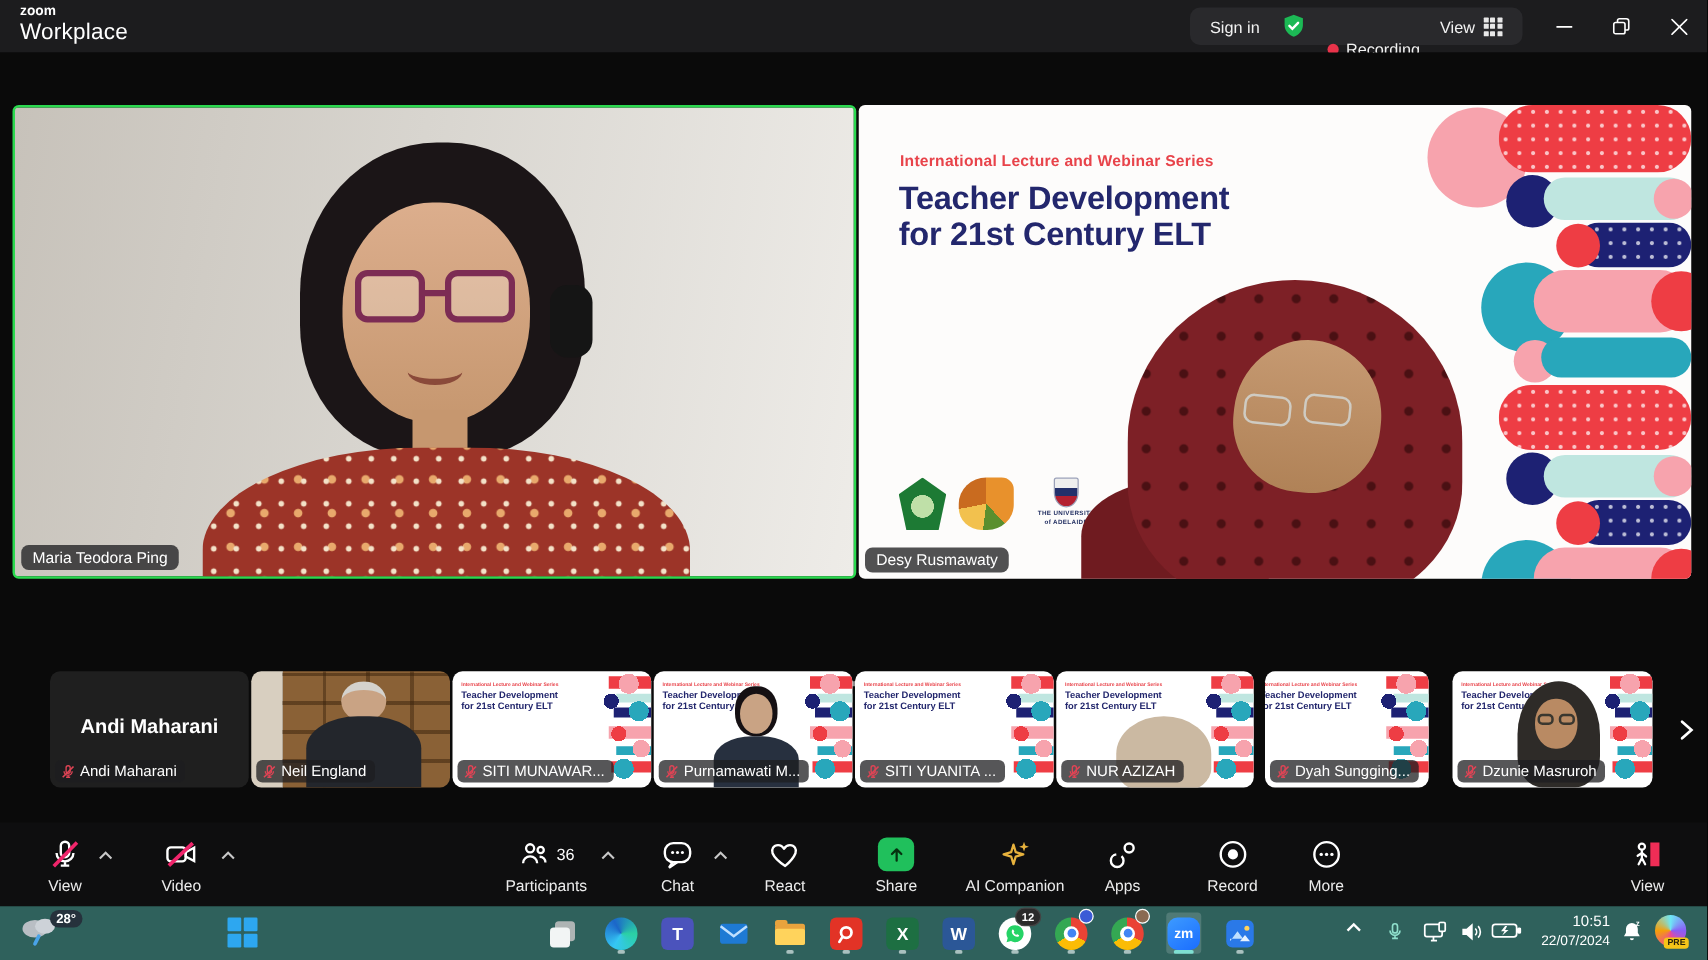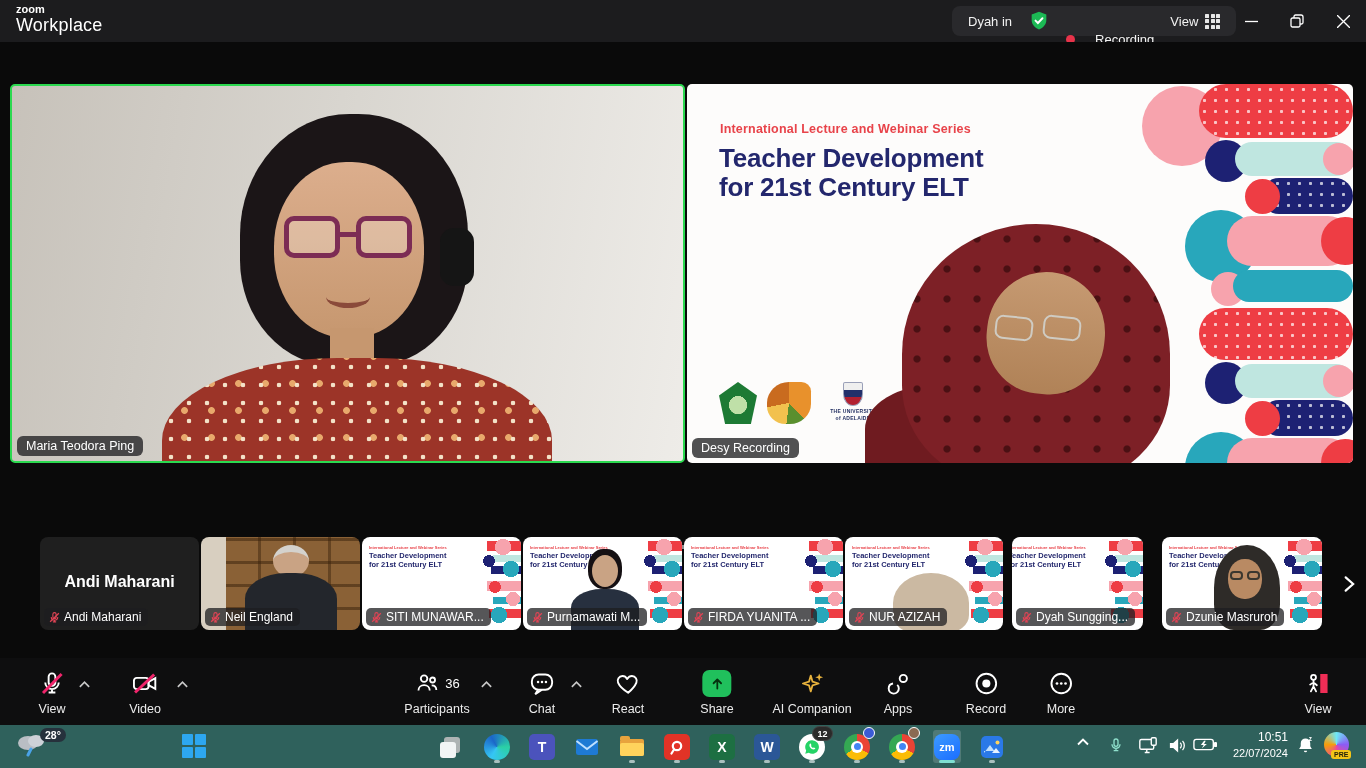--- a/index.html
+++ b/index.html
@@ -7,21 +7,21 @@
   #screen { position:relative; width:1366px; height:768px; background:#0a0a0a; overflow:hidden; }
 
   
   #titlebar { position:absolute; left:0; top:0; width:1366px; height:42px; background:#1c1c1e; }
   .brand { position:absolute; left:16px; top:4px; color:#fff; line-height:1.05; }
   .brand-small { font-size:11px; font-weight:600; }
   .brand-large { font-size:18px; font-weight:500; letter-spacing:.2px; }
   .tb-pill { position:absolute; left:952px; top:6px; height:30px; background:#29292c; border-radius:8px;
              display:flex; align-items:center; gap:16px; padding:0 16px; }
   .tb-pill .txt { color:#f2f2f2; font-size:13px; white-space:nowrap; }
-  .rec-wrap { display:flex; align-items:center; gap:20px;margin-top:36px; }
+  .rec-wrap { display:flex; align-items:center; gap:6px;margin-top:36px; }
   .rec-dot { width:9px; height:9px; border-radius:50%; background:#e8334a; }
   .view-wrap { display:flex; align-items:center; gap:7px; }
   .grid-icon { display:grid; grid-template-columns:repeat(3,4px); grid-template-rows:repeat(3,4px); gap:1.5px; }
   .grid-icon i { background:#e8e8e8; border-radius:.5px; }
   .win-btn { position:absolute; top:0; width:46px; height:42px; display:flex; align-items:center; justify-content:center; }
 
   
   #stage { position:absolute; left:0; top:42px; width:1366px; height:492px; background:#0a0a0a; }
   .tile { position:absolute; top:42px; height:379px; overflow:hidden; border-radius:5px; }
   #tile-left  { left:10px;  width:675px; background:linear-gradient(100deg,#c7c2ba 0%,#d8d5cf 45%,#eeece8 100%);
@@ -172,21 +172,21 @@
 <body>
 
 <div id="screen">
 
   <header id="titlebar">
     <div class="brand">
       <div class="brand-small">zoom</div>
       <div class="brand-large">Workplace</div>
     </div>
     <div class="tb-pill">
-      <span class="txt">Dyah in</span>
+      <span class="txt">Sign in</span>
       <span>
         <svg width="22" height="22" viewBox="0 0 24 24">
             <path d="M12 2l8 3v6c0 5-3.5 8.6-8 10.2C7.5 19.6 4 16 4 11V5z" fill="#1cb955"></path>
             <path d="M8.2 11.6l2.6 2.6 5-5.2" stroke="#fff" stroke-width="2.1" fill="none" stroke-linecap="round"></path>
           </svg>
       </span>
       <span class="rec-wrap">
         <span class="rec-dot"></span>
         <span class="txt">Recording</span>
       </span>
@@ -281,21 +281,21 @@
             </div>
         </div>
       </div>
       <div>
         <div class="d-hijab2"></div>
           <div class="d-hijab"></div>
           <div class="d-face"></div>
         <div class="d-eyeL"></div>
           <div class="d-eyeR"></div>
       </div>
-      <div class="name-pill">Desy Recording</div>
+      <div class="name-pill">Desy Rusmawaty</div>
     </div>
 
     <div id="drag-handle"></div>
   </main>
 
   <section>
 
     <div class="thumb" style="left:40px;width:159px;background:#1f1f1f">
       <div class="center-name">Andi Maharani</div>
       <div class="thumb-label">
@@ -362,21 +362,21 @@
       <div class="ms-series">International Lecture and Webinar Series</div>
       <div class="ms-title">
           <div>Teacher Development</div>
           <div>for 21st Century ELT</div>
         </div>
       <div class="thumb-label">
         <svg width="13" height="13" viewBox="0 0 24 24">
             <path d="M12 3a3 3 0 0 1 3 3v5a3 3 0 0 1-6 0V6a3 3 0 0 1 3-3z M6 11a6 6 0 0 0 12 0 M12 17v3 M9 20h6" stroke="#e04455" stroke-width="2" fill="none"></path>
             <line x1="4" y1="20" x2="20" y2="4" stroke="#e04455" stroke-width="2.4"></line>
           </svg>
-        <span>FIRDA YUANITA ...</span>
+        <span>SITI YUANITA ...</span>
       </div>
     </div>
 
     <div class="thumb mini-slide" style="left:845px;width:158px">
       <div class="ms-deco"></div>
       <div class="ms-series">International Lecture and Webinar Series</div>
       <div class="ms-title">
           <div>Teacher Development</div>
           <div>for 21st Century ELT</div>
         </div>

